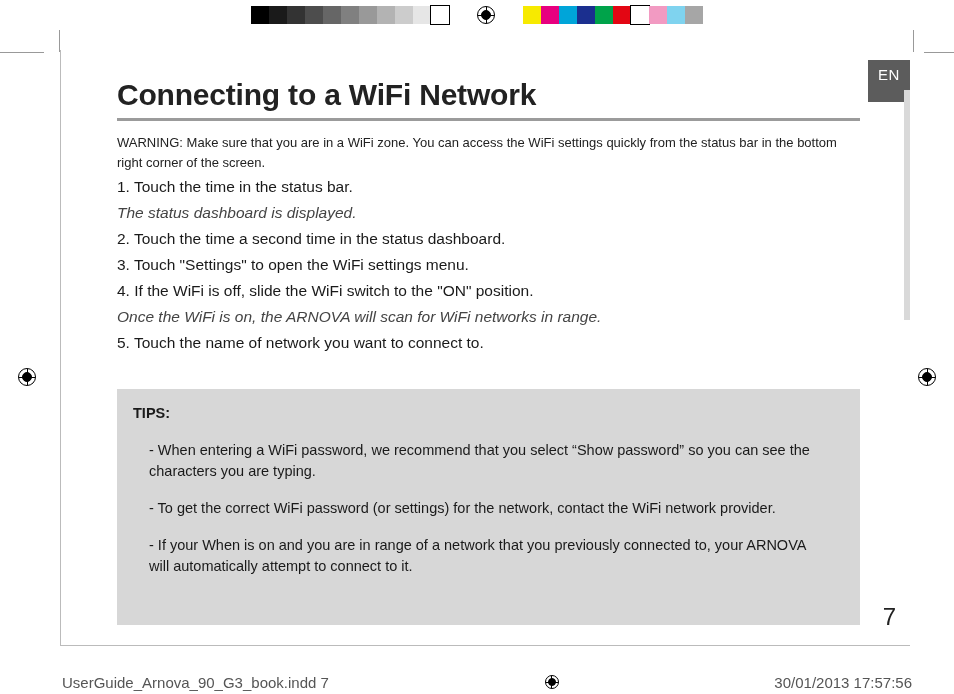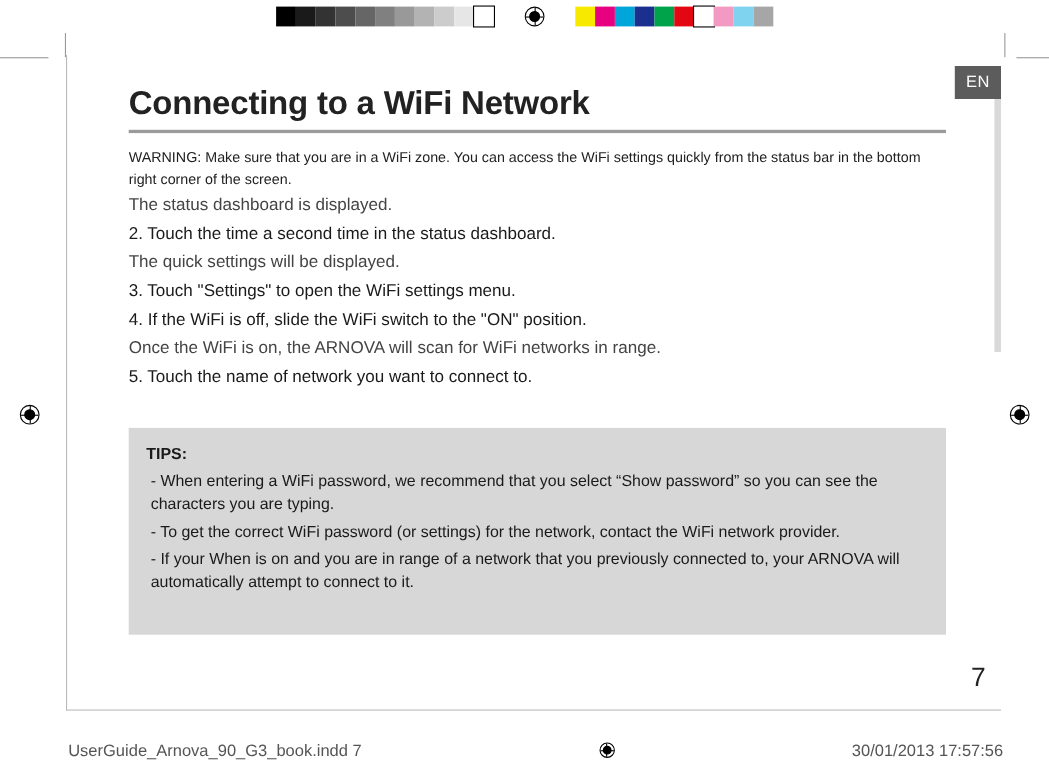--- a/index.html
+++ b/index.html
@@ -75,21 +75,21 @@
     height: 596px;
     border-left: 0.5px solid #bbb;
     border-bottom: 0.5px solid #bbb;
     box-sizing: border-box;
   }
   .lang-tab {
     position: absolute;
     right: 0;
     top: 10px;
     width: 42px;
-    height: 30px;
+    height: 42px;
     background: #5c5c5c;
     color: #fff;
     font-size: 15px;
     text-align: center;
     line-height: 30px;
     letter-spacing: 0.5px;
   }
   .scroll-rail {
     position:absolute;
     right:0;
@@ -116,30 +116,30 @@
     background: #9b9b9b;
     margin: 6px 0 12px 0;
   }
   .para {
     font-size: 13px;
     line-height: 1.55;
     margin: 0;
     color: #222;
   }
   .step { font-size: 15.5px; line-height: 1.55; margin: 2px 0; }
-  .italic { color: #444; }
+  .italic { font-style: italic; color: #444; }
   .tips-box {
     margin-top: 34px;
     background: #d7d7d7;
     padding: 14px 16px 32px 16px;
     font-size: 14.5px;
     line-height: 1.45;
   }
   .tips-title { font-weight: 700; margin-bottom: 2px; }
-  .tip-line { margin: 4px; }
+  .tip-line { margin: 16px; }
   .page-num {
     position: absolute;
     right: 14px;
     bottom: 14px;
     font-size: 24px;
     font-weight: 400;
     color: #222;
   }
   .slug {
     position: absolute;
@@ -214,23 +214,23 @@
 <div class="page">
   <div class="lang-tab">EN</div>
   <div class="scroll-rail"></div>
 
   <div class="content">
     <h1>Connecting to a WiFi Network</h1>
     <div class="rule"></div>
 
     <p class="para">WARNING:  Make sure that you are in a WiFi zone. You can access the WiFi settings quickly from the status bar in the bottom right corner of the screen.</p>
 
+    <p class="step">1. Touch the time in the status bar.</p>
     <p class="step italic">The status dashboard is displayed.</p>
     <p class="step">2. Touch the time a second time in the status dashboard.</p>
-    <p class="step italic">The quick settings will be displayed.</p>
     <p class="step">3. Touch "Settings" to open the WiFi settings menu.</p>
     <p class="step">4. If the WiFi is off, slide the WiFi switch to the "ON" position.</p>
     <p class="step italic">Once the WiFi is on, the ARNOVA will scan for WiFi networks in range.</p>
     <p class="step">5. Touch the name of network you want to connect to.</p>
 
     <div class="tips-box">
       <div class="tips-title">TIPS:</div>
       <p class="tip-line">-   When entering a WiFi password, we recommend that you select “Show password” so you can see the characters you are typing.</p>
       <p class="tip-line">-   To get the correct WiFi password (or settings) for the network, contact the WiFi network provider.</p>
       <p class="tip-line">-   If your When is on and you are in range of a network that you previously connected to, your ARNOVA will automatically attempt to connect to it.</p>

